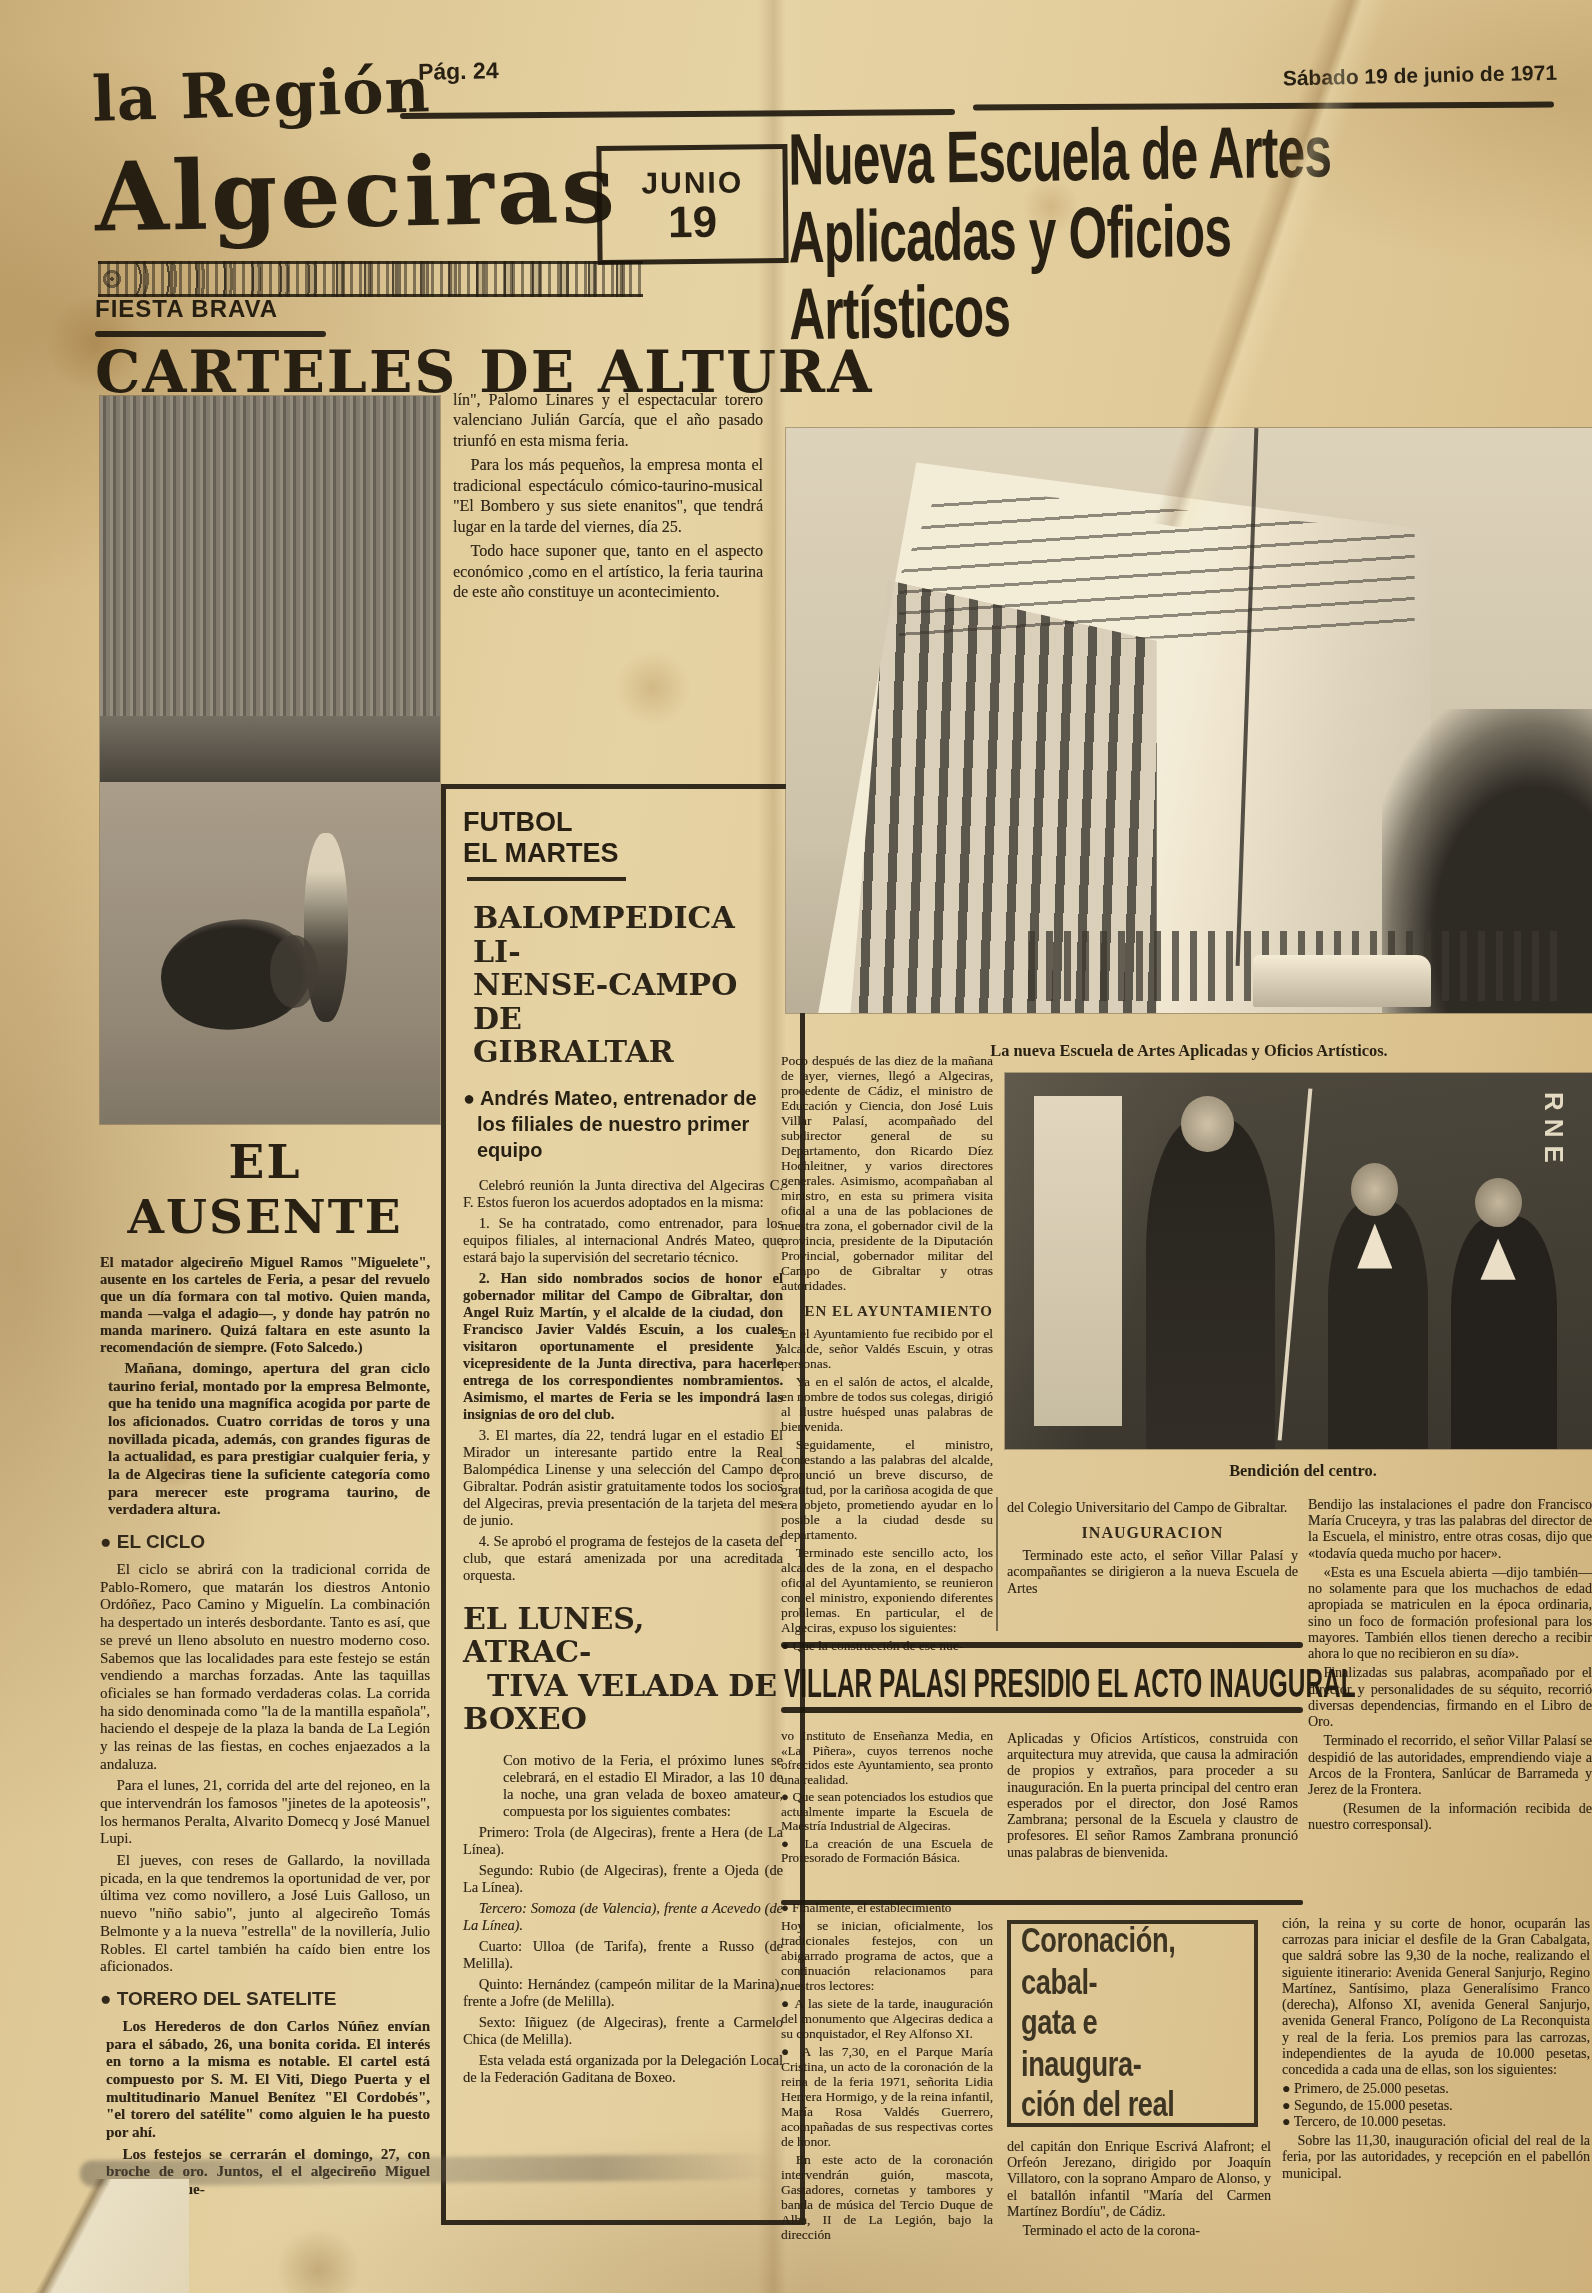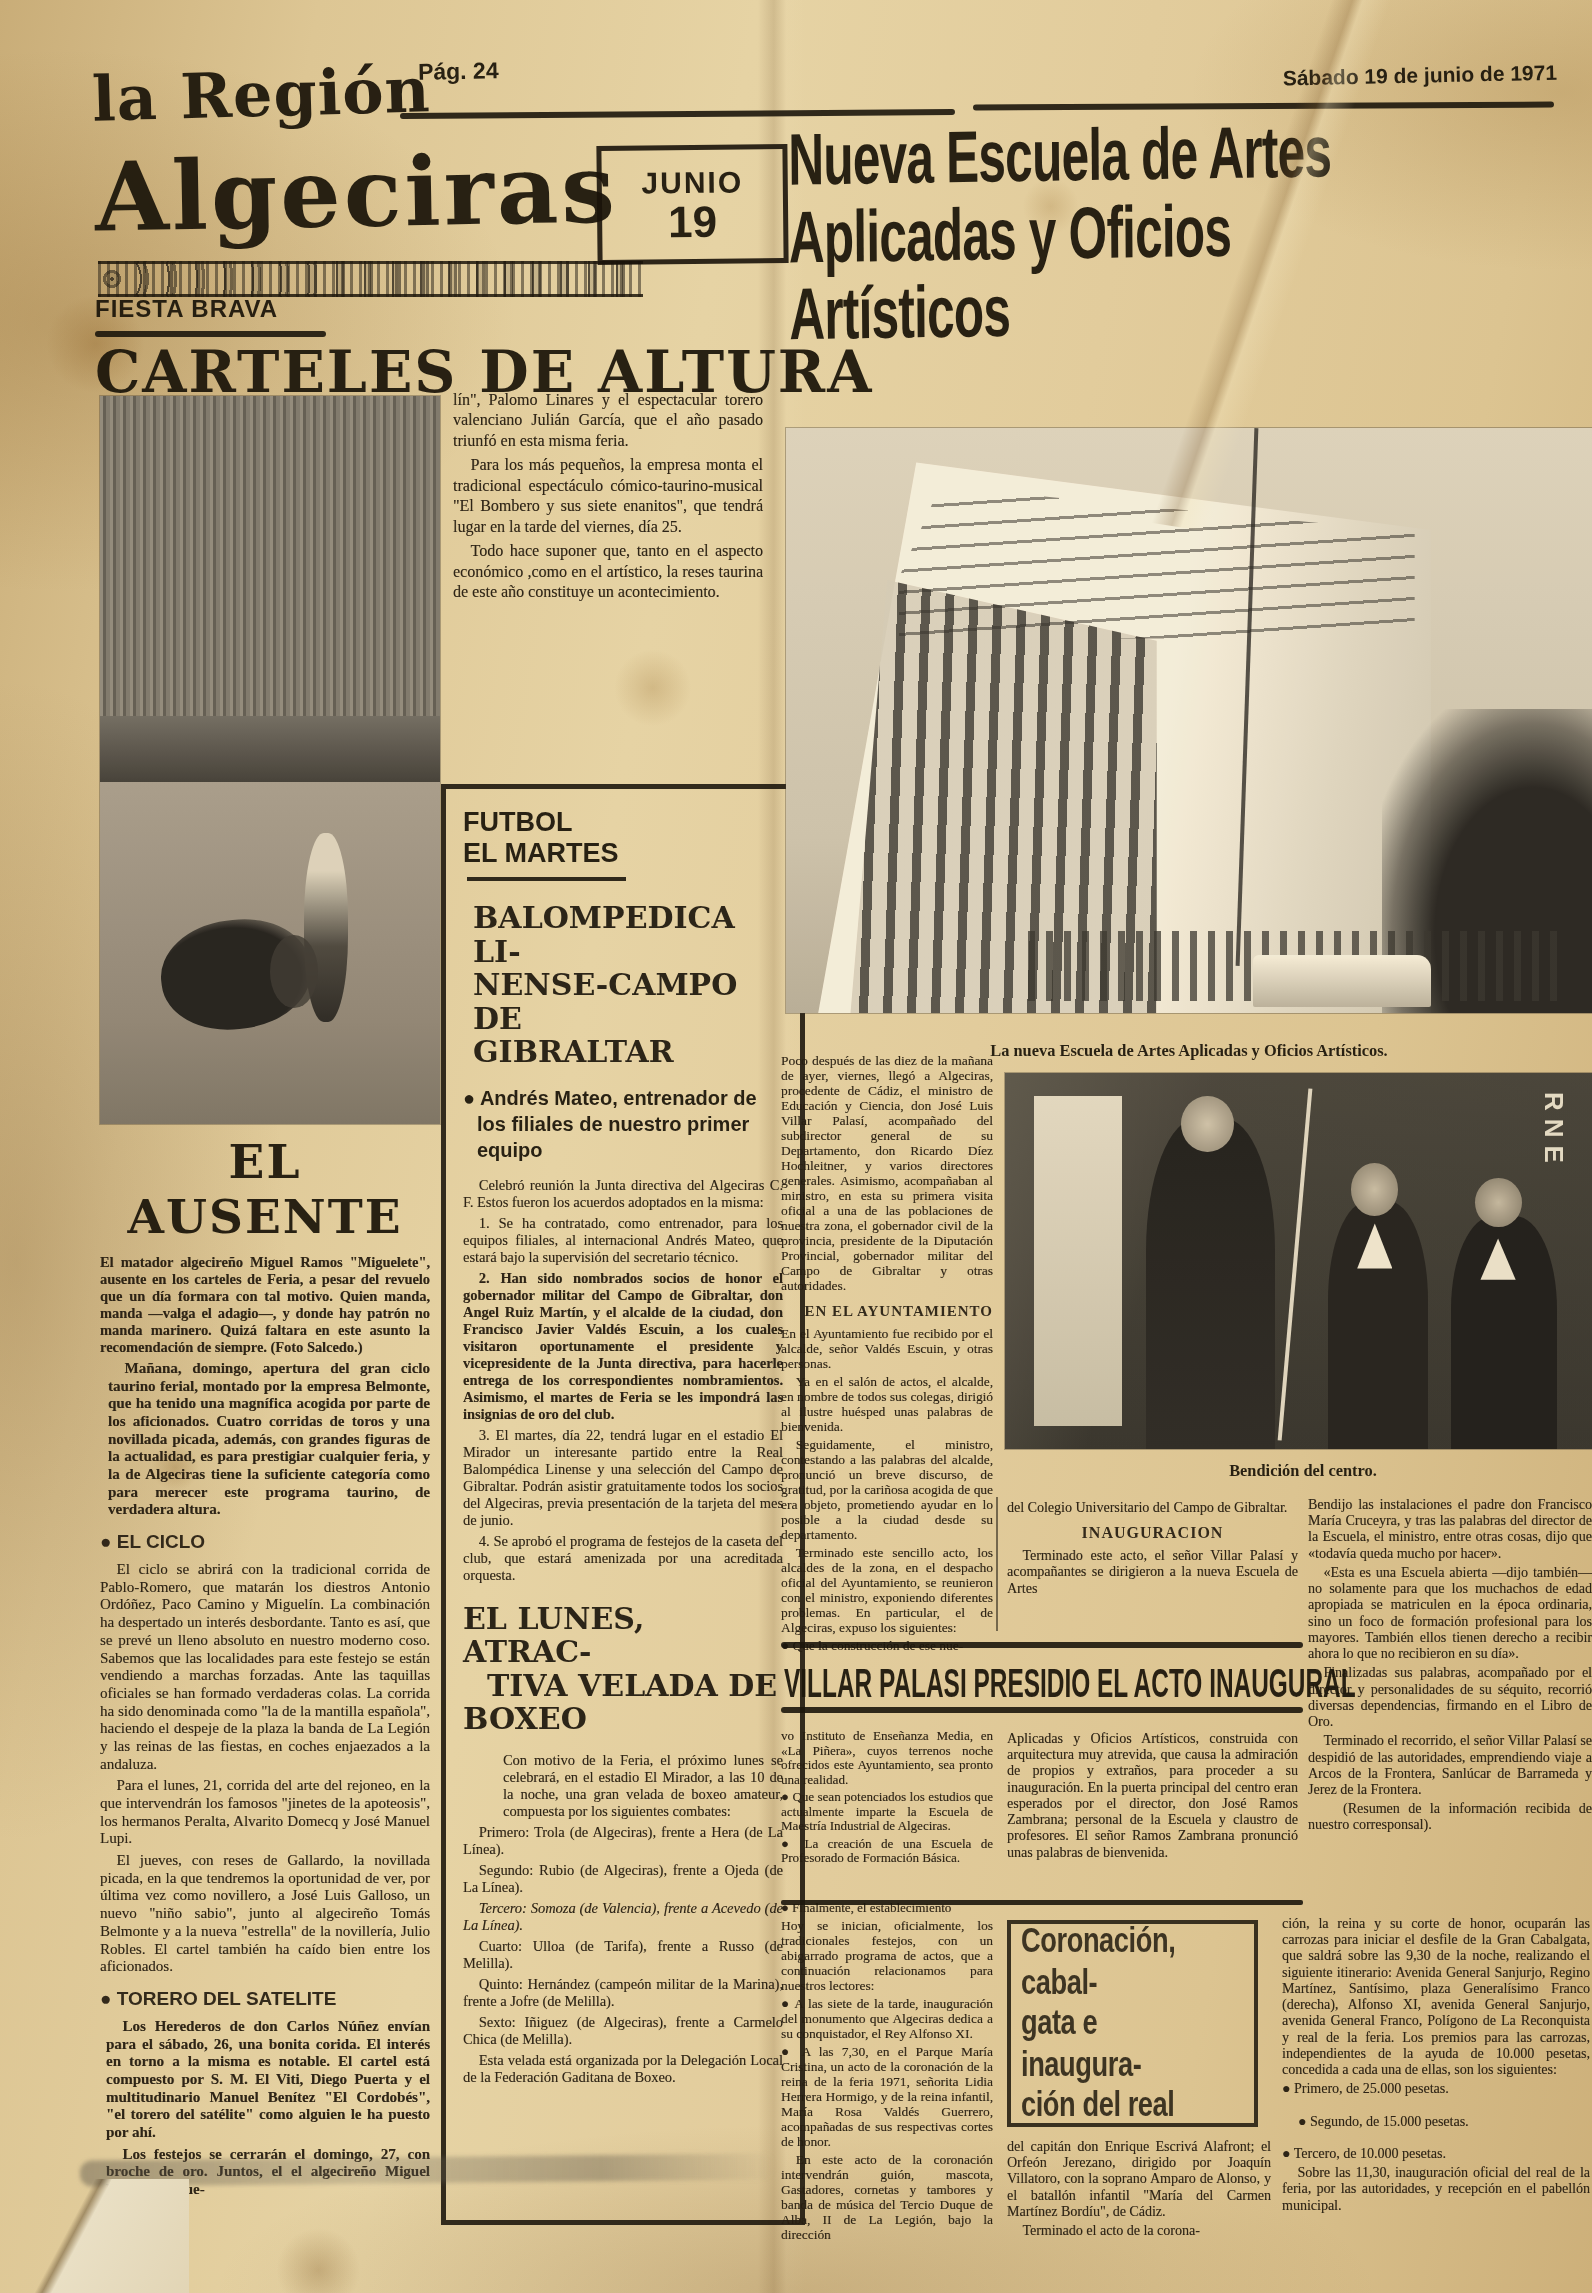--- a/index.html
+++ b/index.html
@@ -73,21 +73,21 @@
     <div class="abs" style="left:18%;top:72%;width:44%;height:15%;border-radius:48%;transform:rotate(-7deg);
       background:radial-gradient(ellipse at 45% 55%, #211c14 0 62%, rgba(33,28,20,.4) 78%, transparent 90%);"></div>
     <div class="abs" style="left:60%;top:60%;width:13%;height:26%;border-radius:45%;
       background:linear-gradient(#d8cdb0 20%,#4a4234 60%,#2a241a);"></div>
     <div class="abs" style="left:50%;top:74%;width:14%;height:10%;border-radius:50%;background:rgba(60,52,40,.8);"></div>
   </div>
 
   <div class="abs" style="left:453px;top:390px;width:310px;">
     <p class="jp ni" style="font-size:16px;line-height:1.28;">lín", Palomo Linares y el espectacular torero valenciano Julián García, que el año pasado triunfó en esta misma feria.</p>
     <p class="jp" style="font-size:16px;line-height:1.28;">Para los más pequeños, la empresa monta el tradicional espectáculo cómico-taurino-musical "El Bombero y sus siete enanitos", que tendrá lugar en la tarde del viernes, día 25.</p>
-    <p class="jp" style="font-size:16px;line-height:1.28;">Todo hace suponer que, tanto en el aspecto económico ,como en el artístico, la reses taurina de este año constituye un acontecimiento.</p>
+    <p class="jp" style="font-size:16px;line-height:1.28;">Todo hace suponer que, tanto en el aspecto económico ,como en el artístico, la feria taurina de este año constituye un acontecimiento.</p>
   </div>
 
   <div class="abs" style="left:441px;top:784px;width:364px;height:1441px;border:5px solid rgba(25,19,10,.88);box-sizing:border-box;padding:18px 17px;overflow:hidden;">
     <div class="sans bold ink" style="font-size:27px;line-height:1.15;">
       <div>FUTBOL</div>
       <div>EL MARTES</div>
     </div>
     <div class="rule" style="width:159px;height:4px;margin:8px 0 20px 4px;"></div>
     <div class="slab" style="font-size:30px;padding-left:10px;margin-bottom:16px;">
       <div>BALOMPEDICA LI-</div>
@@ -217,21 +217,21 @@
   </div>
 
   <div class="abs mid" style="left:1007px;top:2139px;width:264px;">
     <p class="jp ni">del capitán don Enrique Escrivá Alafront; el Orfeón Jerezano, dirigido por Joaquín Villatoro, con la soprano Amparo de Alonso, y el batallón infantil "María del Carmen Martínez Bordíu", de Cádiz.</p>
     <p class="jp">Terminado el acto de la corona-</p>
   </div>
 
   <div class="abs mid" style="left:1282px;top:1916px;width:308px;">
     <p class="jp ni">ción, la reina y su corte de honor, ocuparán las carrozas para iniciar el desfile de la Gran Cabalgata, que saldrá sobre las 9,30 de la noche, realizando el siguiente itinerario: Avenida General Sanjurjo, Regino Martínez, Santísimo, plaza Generalísimo Franco (derecha), Alfonso XI, avenida General Sanjurjo, avenida General Franco, Polígono de La Reconquista y real de la feria. Los premios para las carrozas, independientes de la ayuda de 10.000 pesetas, concedida a cada una de ellas, son los siguientes:</p>
     <p class="jp ni" style="margin:0;">● Primero, de 25.000 pesetas.</p>
-    <p class="jp ni" style="margin:16px;">● Segundo, de 15.000 pesetas.</p>
+    <p class="jp ni" style="margin:0;">● Segundo, de 15.000 pesetas.</p>
     <p class="jp ni" style="margin:0 0 3px;">● Tercero, de 10.000 pesetas.</p>
     <p class="jp">Sobre las 11,30, inauguración oficial del real de la feria, por las autoridades, y recepción en el pabellón municipal.</p>
   </div>
 
   <div class="abs" style="left:80px;top:2157px;width:697px;height:26px;background:linear-gradient(90deg,rgba(90,84,72,.45),rgba(110,104,90,.25) 40%,rgba(90,84,72,.38) 75%,transparent);border-radius:12px;filter:blur(2px);transform:rotate(-.6deg);"></div>
   <div class="abs" style="left:1144px;top:-20px;width:239px;height:557px;background:linear-gradient(100deg,transparent 44%,rgba(125,90,45,.28) 50%,rgba(242,228,188,.35) 53%,transparent 61%);transform:rotate(9deg);pointer-events:none;"></div>
   <div class="abs" style="left:0;top:2179px;width:189px;height:114px;background:linear-gradient(118deg,transparent 38%,rgba(70,50,25,.4) 41%,#e9dfc4 45%,#e2d5b5 100%);pointer-events:none;"></div>
 
 </div>
 

